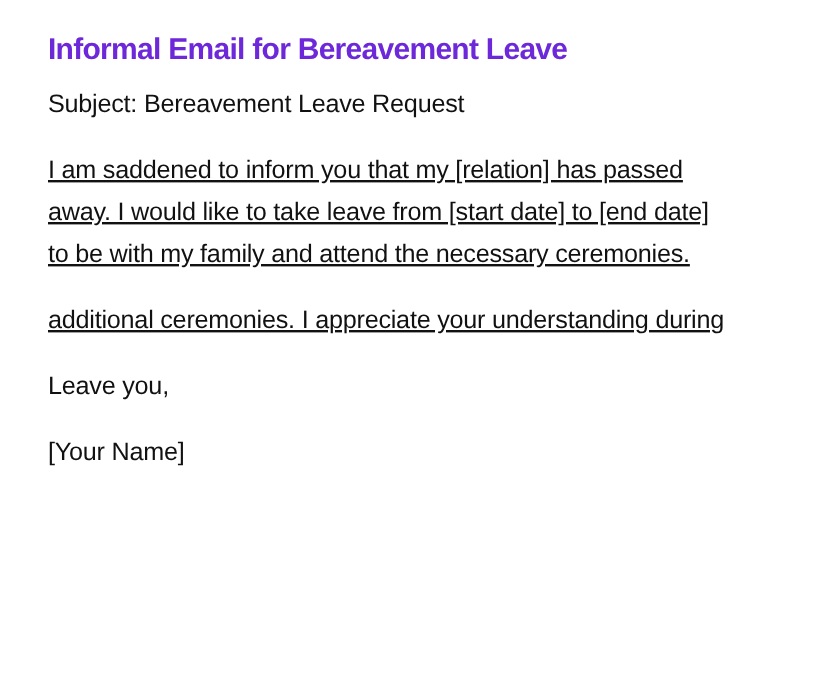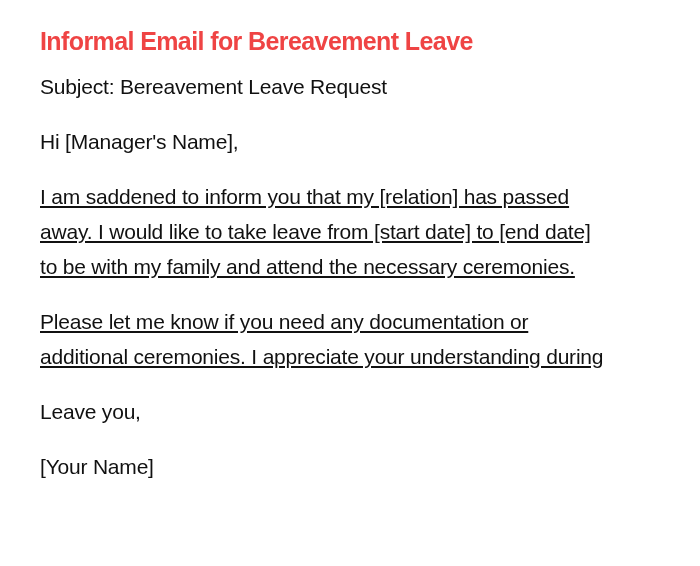--- a/index.html
+++ b/index.html
@@ -20,21 +20,21 @@
       left: 40px;
       top: 24px;
       width: 620px;
     }
     .title {
       font-size: 25px;
       font-weight: bold;
       letter-spacing: -0.6px;
       line-height: 34px;
       margin: 0 0 11px 0;
-      color: #ef4444;
+      color: #6d28d9;
     }
     .para {
       font-size: 21px;
       line-height: 35px;
       margin: 0 0 20px 0;
       letter-spacing: -0.2px;
     }
     .line {
       display: block;
       white-space: nowrap;
@@ -42,29 +42,27 @@
     }
   </style>
 </head>
 <body>
 
 <div class="doc">
   <h1 class="title">Informal Email for Bereavement Leave</h1>
 
   <p class="para">Subject: Bereavement Leave Request</p>
 
-  <p class="para">Hi [Manager's Name],</p>
 
   <p class="para">
     <span class="line">I am saddened to inform you that my [relation] has passed</span>
     <span class="line">away. I would like to take leave from [start date] to [end date]</span>
     <span class="line">to be with my family and attend the necessary ceremonies.</span>
   </p>
 
   <p class="para">
-    <span class="line">Please let me know if you need any documentation or</span>
     <span class="line">additional ceremonies. I appreciate your understanding during</span>
   </p>
 
   <p class="para">Leave you,</p>
 
   <p class="para">[Your Name]</p>
 </div>
 
 </body></html>

